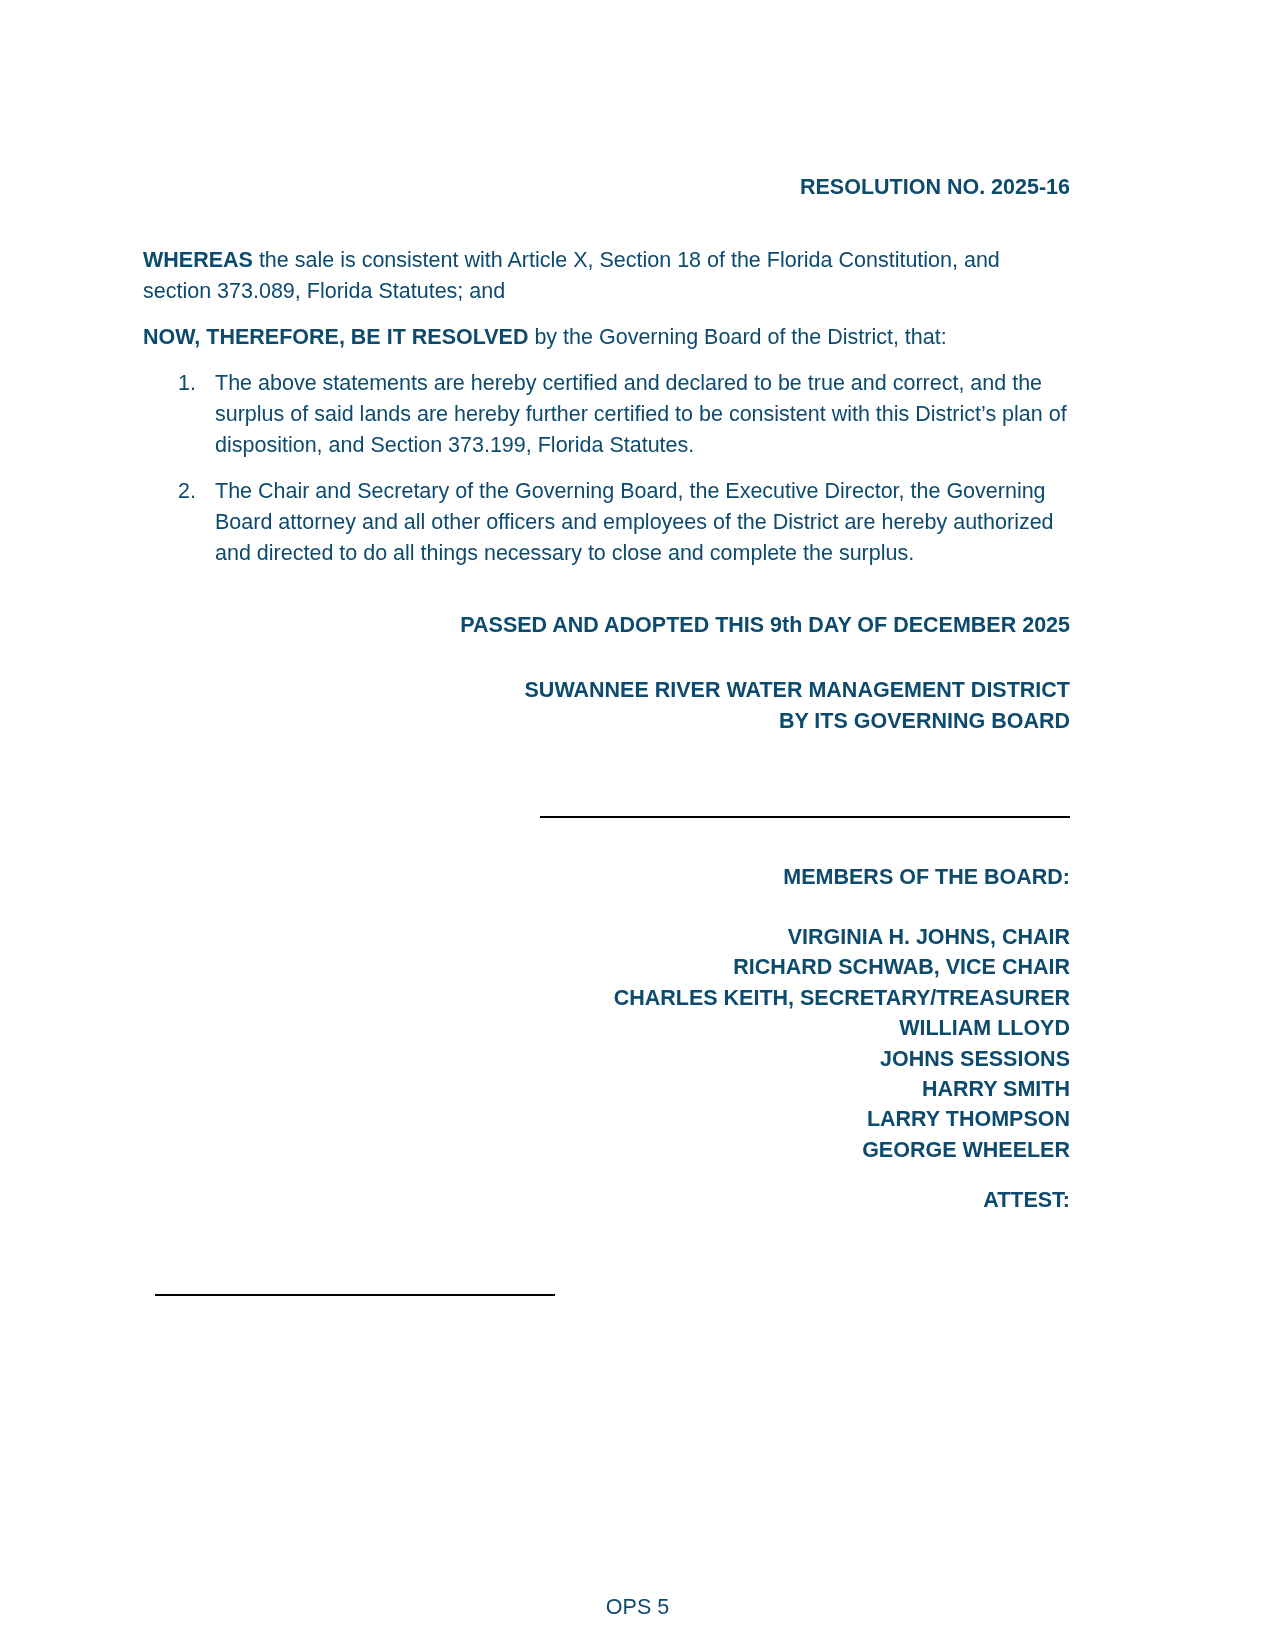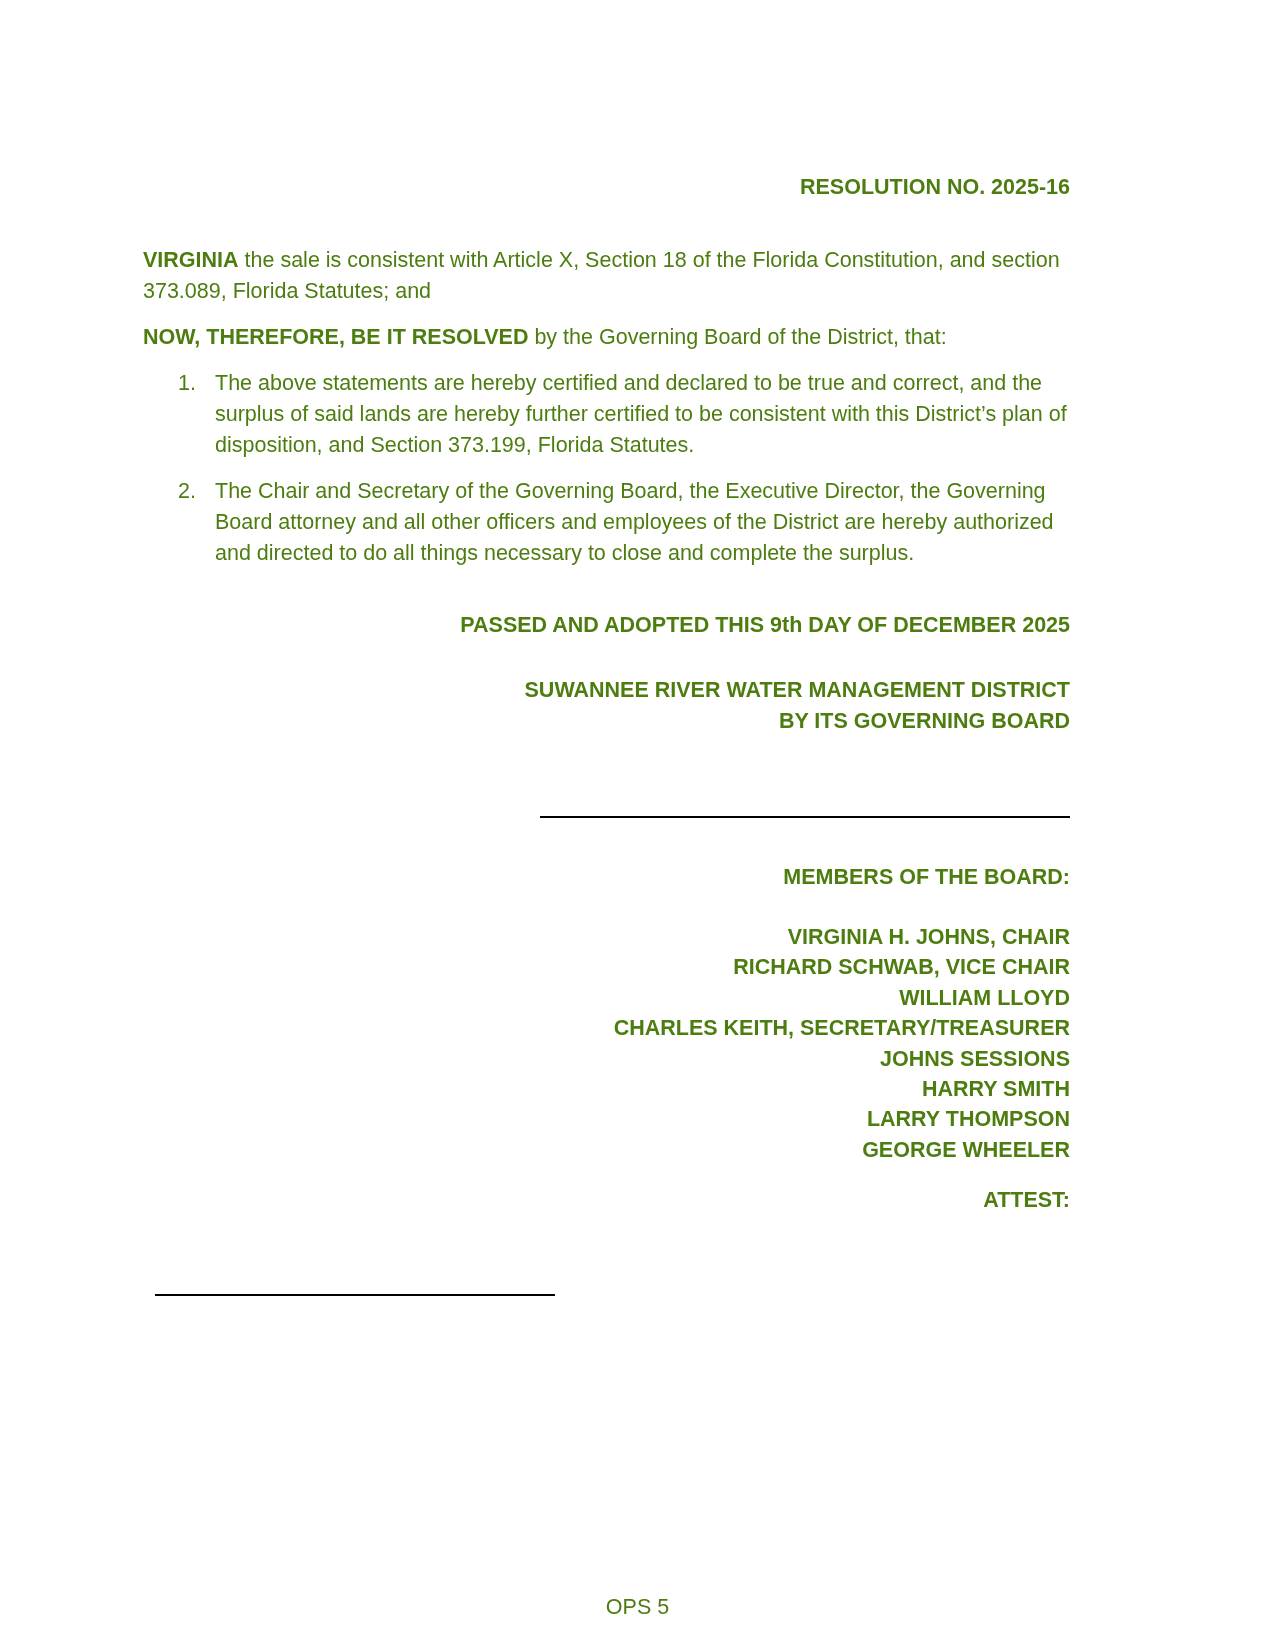--- a/index.html
+++ b/index.html
@@ -5,21 +5,21 @@
   html, body {
     margin: 0;
     padding: 0;
     background: #ffffff;
   }
   .page {
     position: relative;
     width: 1275px;
     height: 1650px;
     background: #ffffff;
-    color: #4d7c0f;
+    color: #0c4a6e;
     font-family: "Liberation Sans", sans-serif;
     font-size: 21.5px;
     line-height: 31px;
     overflow: hidden;
     box-sizing: border-box;
   }
   .content {
     padding: 172px 205px 0 143px;
   }
   .res-no {
@@ -105,21 +105,21 @@
   }
 </style>
 </head>
 <body>
 
 <div class="page">
   <div class="content">
 
     <div class="res-no">RESOLUTION NO. 2025-16</div>
 
-    <p class="body-para"><span class="lead">VIRGINIA</span><span> the sale is consistent with Article X, Section 18 of the Florida Constitution, and section 373.089, Florida Statutes; and</span></p>
+    <p class="body-para"><span class="lead">WHEREAS</span><span> the sale is consistent with Article X, Section 18 of the Florida Constitution, and section 373.089, Florida Statutes; and</span></p>
 
     <p class="body-para"><span class="lead">NOW, THEREFORE, BE IT RESOLVED</span><span> by the Governing Board of the District, that:</span></p>
 
     <div class="res-list">
       <div class="list-item">
         <span class="list-num">1.</span>
         <span class="list-text">The above statements are hereby certified and declared to be true and correct, and the surplus of said lands are hereby further certified to be consistent with this District’s plan of disposition, and Section 373.199, Florida Statutes.</span>
       </div>
       <div class="list-item">
         <span class="list-num">2.</span>
@@ -136,22 +136,22 @@
 
     <div class="sig-top">
       <span class="rule"></span>
     </div>
 
     <div class="right-block members-heading">MEMBERS OF THE BOARD:</div>
 
     <div class="right-block members-list">
       <div class="member-row">VIRGINIA H. JOHNS, CHAIR</div>
       <div class="member-row">RICHARD SCHWAB, VICE CHAIR</div>
+      <div class="member-row">CHARLES KEITH, SECRETARY/TREASURER</div>
       <div class="member-row">WILLIAM LLOYD</div>
-      <div class="member-row">CHARLES KEITH, SECRETARY/TREASURER</div>
       <div class="member-row">JOHNS SESSIONS</div>
       <div class="member-row">HARRY SMITH</div>
       <div class="member-row">LARRY THOMPSON</div>
       <div class="member-row">GEORGE WHEELER</div>
     </div>
 
     <div class="attest">ATTEST:</div>
 
     <div class="sig-bottom">
       <span class="rule"></span>

